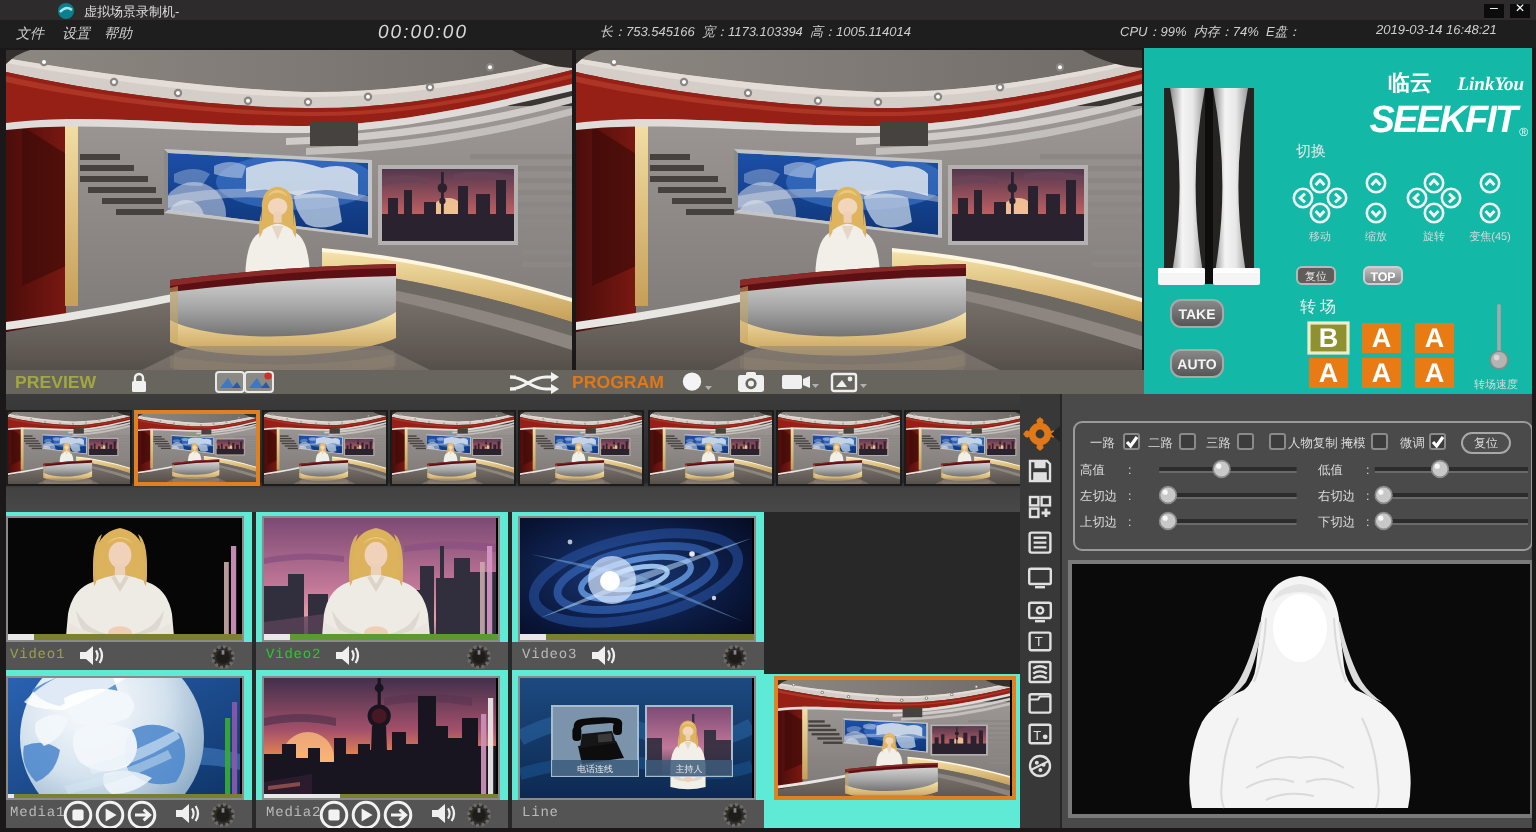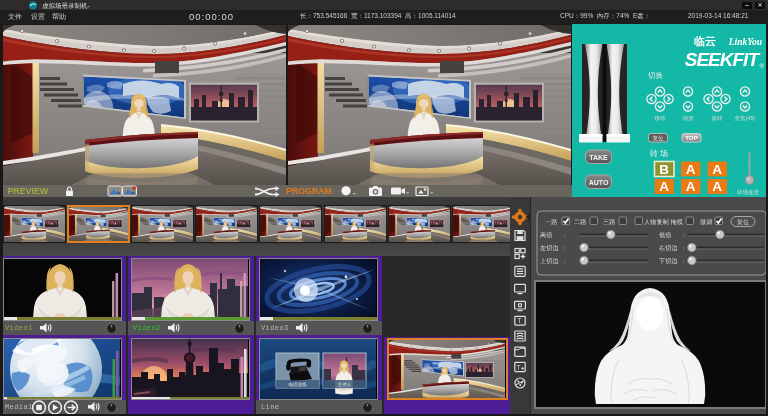--- a/index.html
+++ b/index.html
@@ -1,30 +1,30 @@
 <!DOCTYPE html>
 <html><head>
 <meta charset="utf-8">
 <style>
   html,body{margin:0;padding:0;background:#141414;}
   body{width:768px;height:416px;position:relative;overflow:hidden;
        font-family:"Liberation Sans", sans-serif;}
   .abs{position:absolute;}
   .titlebar{left:0;top:0;width:768px;height:10px;background:#2d2b2b;}
   .menubar{left:0;top:10px;width:768px;height:14px;background:#1f1e1e;color:#cfcfcf;}
-  .menubar span{position:absolute;top:2px;font-size:7px;}
+  .menubar span{position:absolute;top:2px;font-size:7px;font-style:italic;}
   .videorow{left:0;top:24px;width:768px;height:161px;background:#1a1818;}
   .video{top:1px;width:283px;height:160px;background:#3a3634;overflow:hidden;}
   .rpanel{left:572px;top:0px;width:196px;height:173px;background:#14b8a6;}
   .pvbar{left:0;top:185px;width:572px;height:28px;background:#67655e;}
   .botarea{left:0;top:197px;width:768px;height:219px;background:#2c2c2c;}
   .scenerow{left:0;top:0;width:510px;height:59px;background:linear-gradient(#3c3c3c,#262626 74%,#424242 80%,#484848);overflow:hidden;}
   .sthumb{top:8px;width:61px;height:36px;background:#3a3634;overflow:hidden;border:1px solid #1c1c1c;}
   .cellrow{width:510px;height:81px;background:#282828;}
-  .cell{width:126px;height:81px;background:#4c1d95;top:0;}
+  .cell{width:126px;height:81px;background:#5eead4;top:0;}
   .thumb{position:absolute;left:3px;top:1.5px;width:117px;height:61px;border:1px solid #8a8a8a;overflow:hidden;background:#000;}
   .lbar{position:absolute;left:0;top:65px;width:126px;height:13.5px;background:#545454;}
   .lbl{position:absolute;left:5px;top:3px;font-size:7px;font-family:"Liberation Mono",monospace;color:#b9b9b9;letter-spacing:0.4px;}
   .toolbar{left:510px;top:0;width:20px;height:219px;background:#383838;border-right:1px solid #262626;}
   .setpanel{left:531px;top:0;width:237px;height:219px;background:#4a4a4a;}
   svg{display:block;}
 </style>
 </head>
 <body>
 
@@ -449,22 +449,41 @@
 <path d="M0 52 L24 48 L24 62 L0 62 Z" fill="#2a1c2c"></path>
 <path d="M2 54 L18 52 L18 54 L2 56 Z" fill="#c86a60" opacity=".6"></path>
 <g opacity=".95">
               <rect x="108.5" y="18" width="2.6" height="42" fill="#c890b8"></rect>
               <rect x="112" y="10" width="2.6" height="50" fill="#e8e8e8"></rect>
             </g>
 </svg>
           <div class="abs" style="left:0;top:57.5px;width:117px;height:2.5px;background:#7a8030;"></div>
           <div class="abs" style="left:0;top:57.5px;width:38px;height:2.5px;background:#e8e8e8;"></div>
         </div>
-</div>
-<div class="abs cell" style="left:256px;height:79px;">
+  <div class="lbar" style="top:63px;">
+    <span class="lbl">Media2</span>
+    <svg class="abs" style="left:30px;top:-1.5px" width="60" height="17" viewBox="0 0 60 17">
+<g fill="none" stroke="#f2f2f2" stroke-width="1.5">
+              <circle cx="9" cy="8.5" r="6.4"></circle>
+              <circle cx="25" cy="8.5" r="6.4"></circle>
+              <circle cx="41" cy="8.5" r="6.4"></circle>
+            </g>
+<rect x="6.2" y="5.8" width="5.6" height="5.4" rx="1" fill="#f2f2f2"></rect>
+<path d="M22.8 5.2 L28.3 8.5 L22.8 11.8 Z" fill="#f2f2f2"></path>
+<path d="M37.5 8.5 L44.5 8.5 M41.8 5.8 L44.8 8.5 L41.8 11.2" stroke="#f2f2f2" stroke-width="1.5" fill="none"></path>
+</svg>
+<svg class="abs" style="left:88px;top:2.2px" width="13" height="10" viewBox="0 0 13 10">
+            <use href="#spk"></use>
+          </svg>
+<svg class="abs" style="left:105px;top:0.8px" width="13" height="13" viewBox="-6.5 -6.5 13 13">
+            <use href="#knob"></use>
+          </svg>
+  </div>
+</div>
+<div class="abs cell" style="left:256px;height:79px;padding-left:35px;">
   <div class="thumb" style="top:1px;height:60px;">
           <svg width="116" height="62" viewBox="0 0 116 62">
             <defs>
 <linearGradient id="lnbg" x1="0" y1="0" x2="0" y2="1">
                 <stop offset="0" stop-color="#1c4a80"></stop>
                 <stop offset="1" stop-color="#0c2850"></stop>
               </linearGradient>
 <linearGradient id="v2sky2" x1="0" y1="0" x2="0" y2="1">
                 <stop offset="0" stop-color="#7c4a74"></stop>
                 <stop offset=".6" stop-color="#c27898"></stop>

